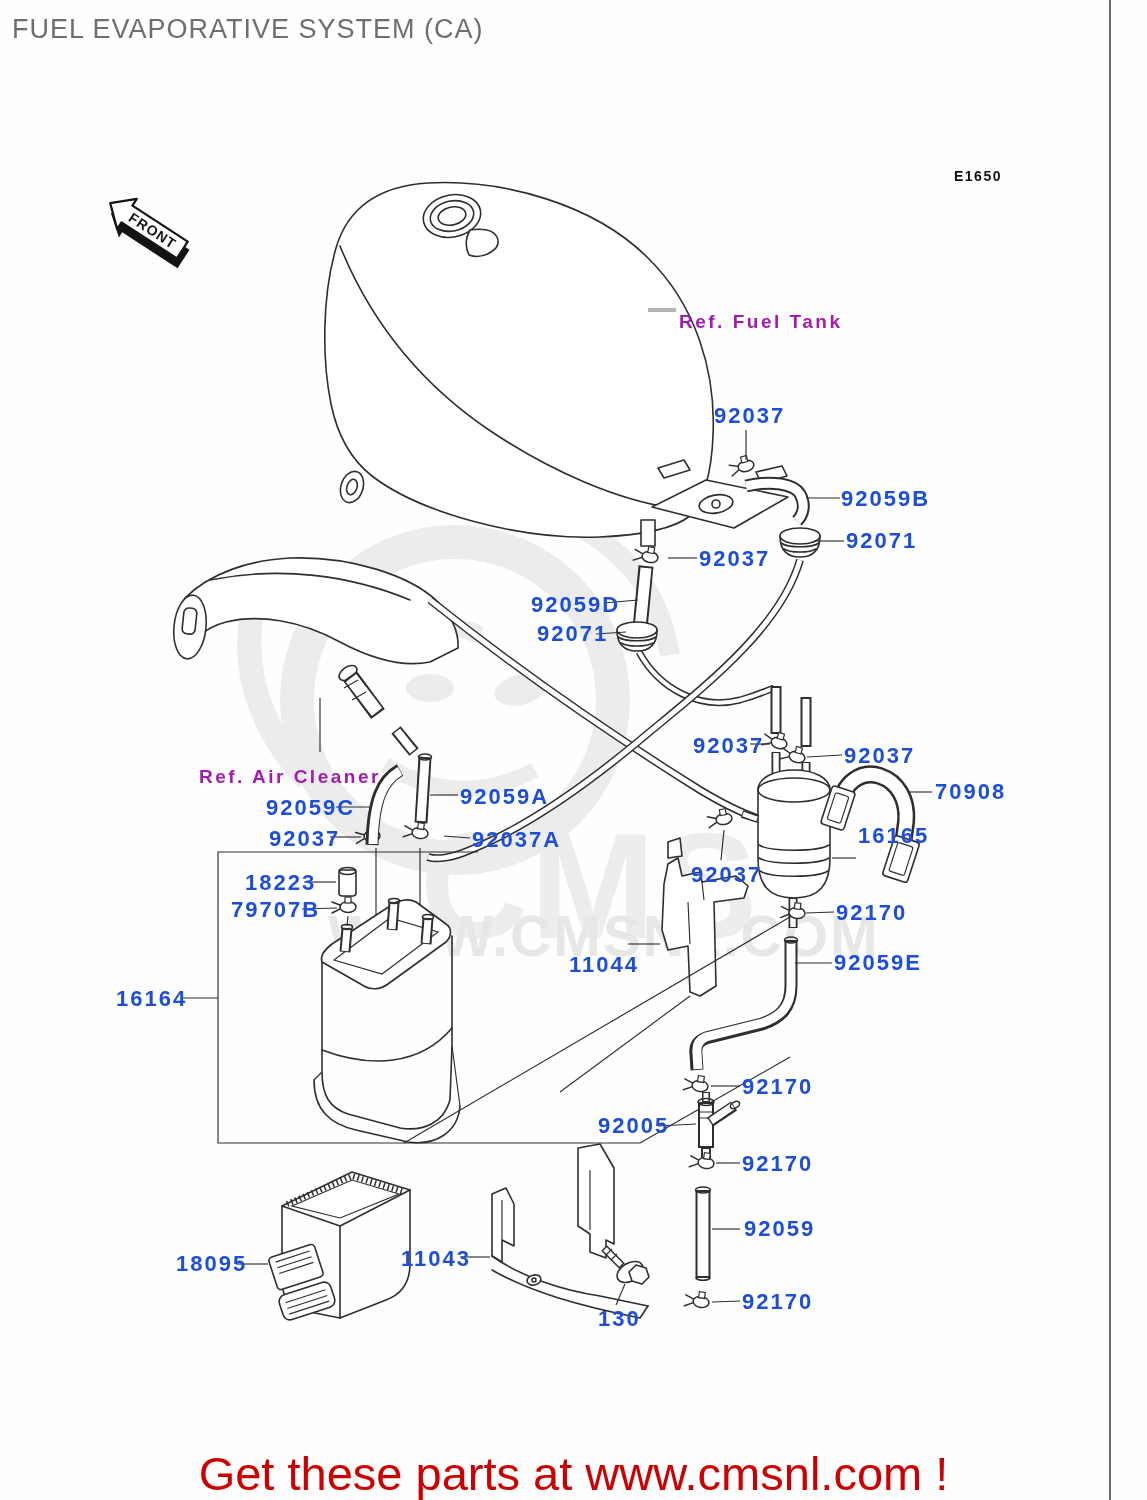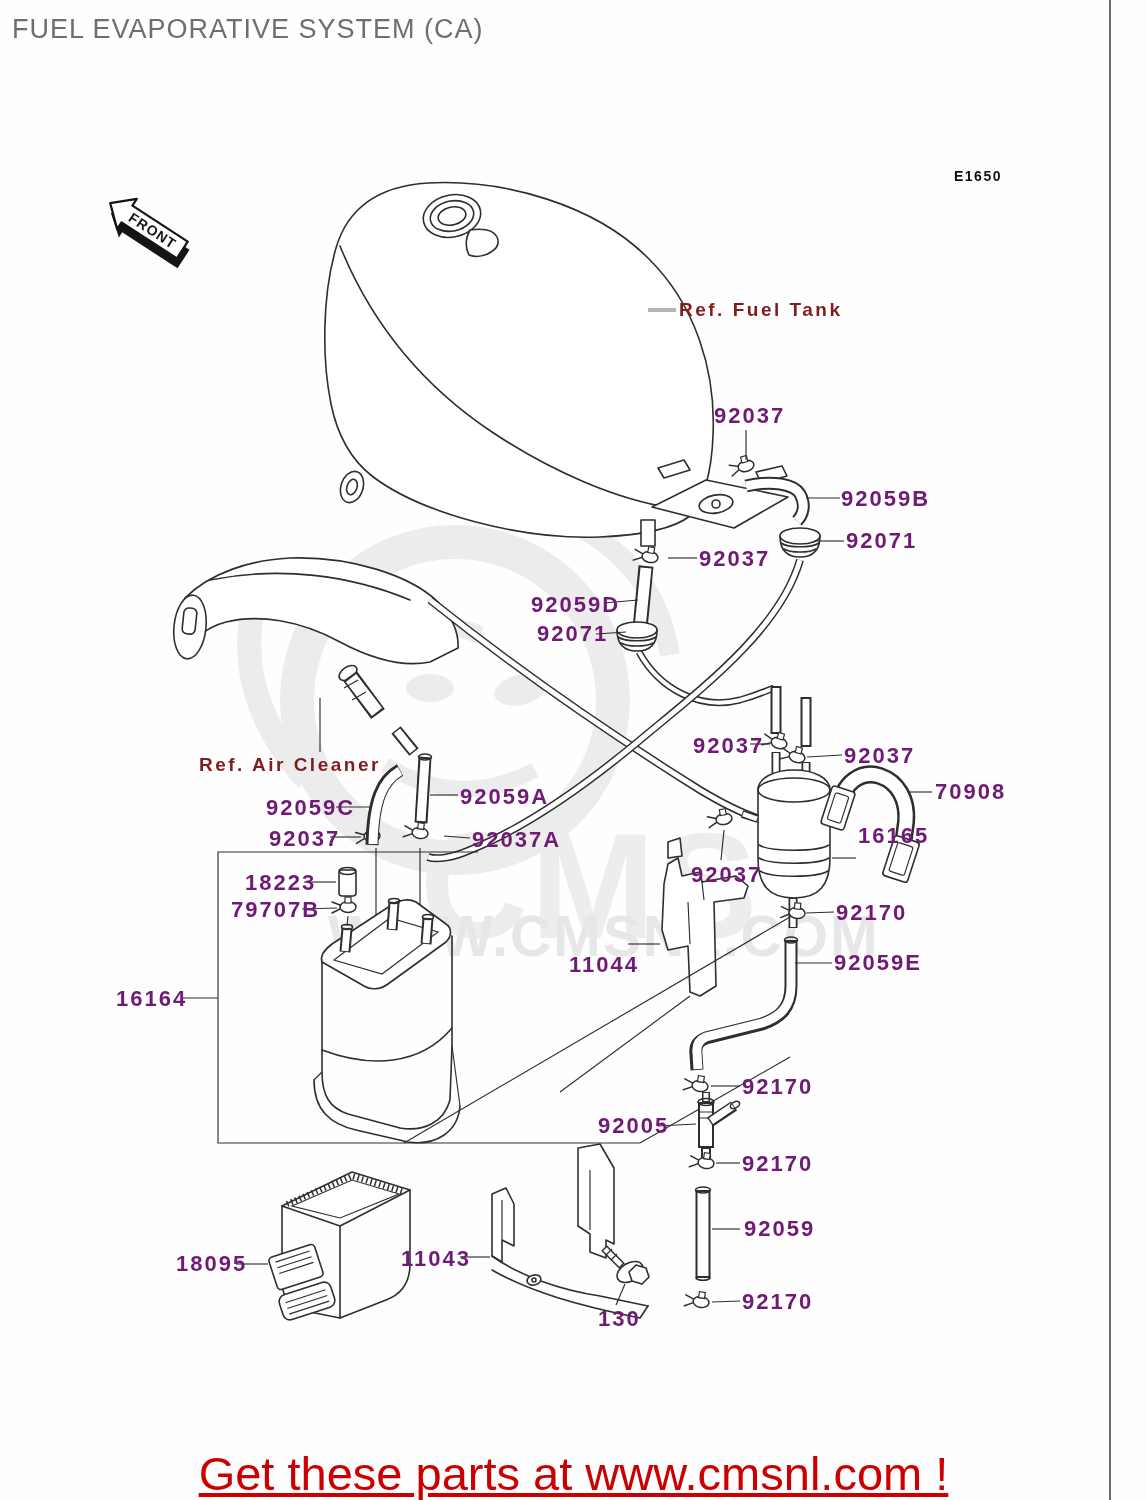--- a/index.html
+++ b/index.html
@@ -1,28 +1,28 @@
 <!DOCTYPE html>
 <html><head>
 <meta charset="utf-8">
 <style>
   html,body{margin:0;padding:0;background:#fff;}
   #page{position:relative;width:1147px;height:1500px;background:#fefefe;overflow:hidden;
         font-family:"Liberation Sans",sans-serif;}
   #art{position:absolute;left:0;top:0;z-index:1;}
   .plabel{position:absolute;z-index:3;font:700 22px "Liberation Sans",sans-serif;
-          letter-spacing:2px;color:#701a75;white-space:nowrap;}
+          letter-spacing:2px;color:#1d4ed8;white-space:nowrap;}
   .rlabel{position:absolute;z-index:3;font:700 19px "Liberation Sans",sans-serif;
-          letter-spacing:2.5px;color:#7f1d1d;white-space:nowrap;}
+          letter-spacing:2.5px;color:#a21caf;white-space:nowrap;margin-top:12px;}
   #page-title{position:absolute;left:12px;top:14px;z-index:3;font:400 27px "Liberation Sans",sans-serif;
           color:#6e6e6e;letter-spacing:1px;}
   #diagram-code{position:absolute;left:948px;top:168px;z-index:3;font:700 14px "Liberation Sans",sans-serif;
           letter-spacing:1.5px;color:#111;margin-left:6px;}
   #footer-banner{position:absolute;left:0;top:1446px;width:100%;z-index:3;text-align:center;
-          font:400 47px "Liberation Sans",sans-serif;color:#cc0000;text-decoration:underline;}
+          font:400 47px "Liberation Sans",sans-serif;color:#cc0000;}
   
   svg .ln{stroke:#2e2e2e;fill:none;stroke-width:1.6;stroke-linejoin:round;stroke-linecap:round;}
   svg .thin{stroke:#2e2e2e;fill:none;stroke-width:1.15;}
   svg .wh{fill:#fff;stroke:#2e2e2e;stroke-width:1.6;stroke-linejoin:round;}
   svg .tb{stroke:#2e2e2e;fill:none;stroke-linecap:butt;}
   svg .tbw{stroke:#fff;fill:none;stroke-linecap:butt;}
   svg .wm{fill:#ececec;}
   svg .wmln{stroke:#ececec;fill:none;}
   svg text.wmtxt{font-family:"Liberation Sans",sans-serif;font-weight:700;}
 </style>

